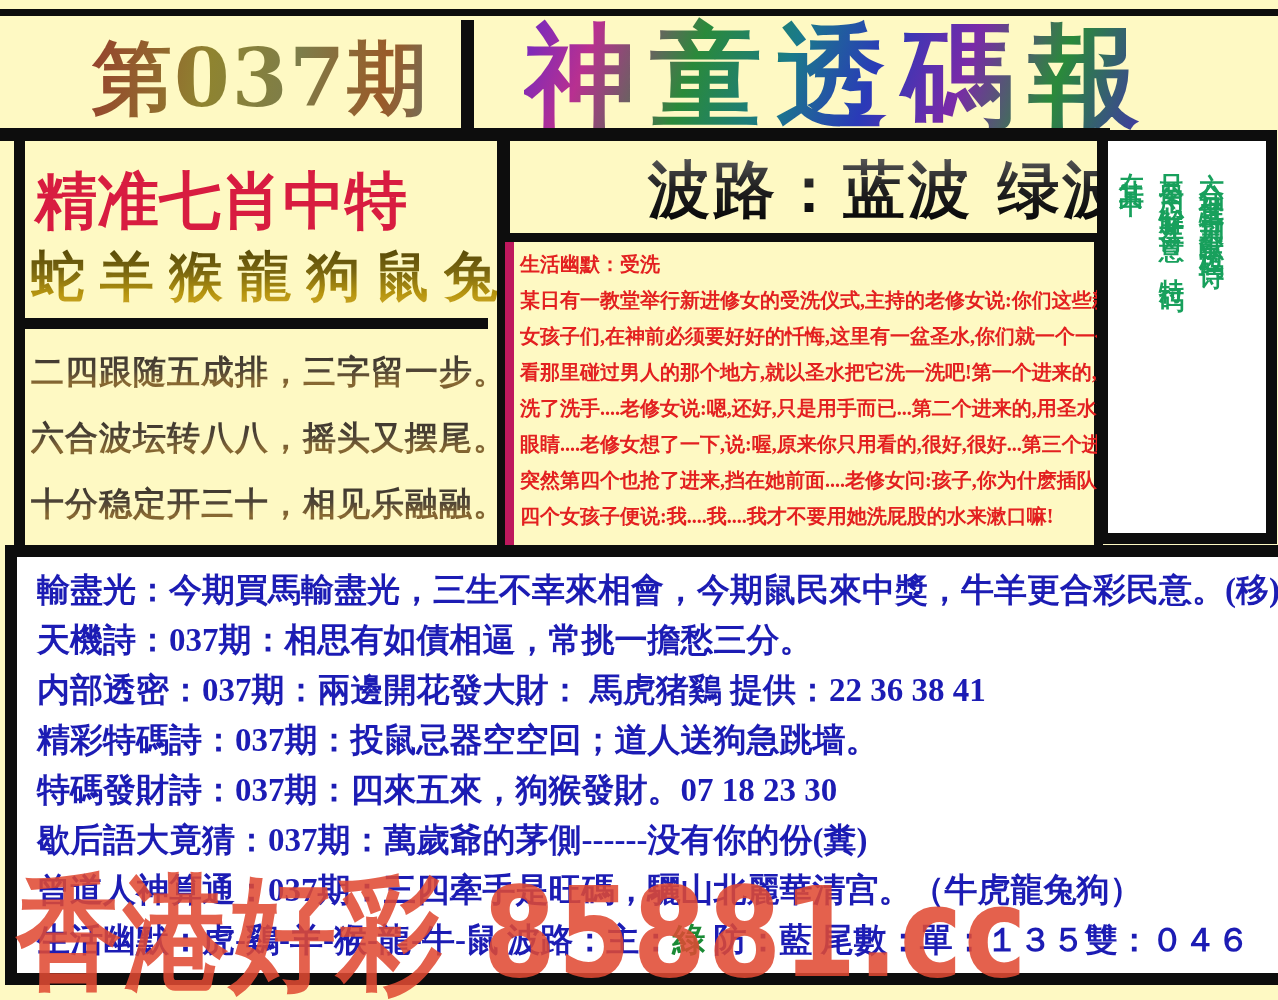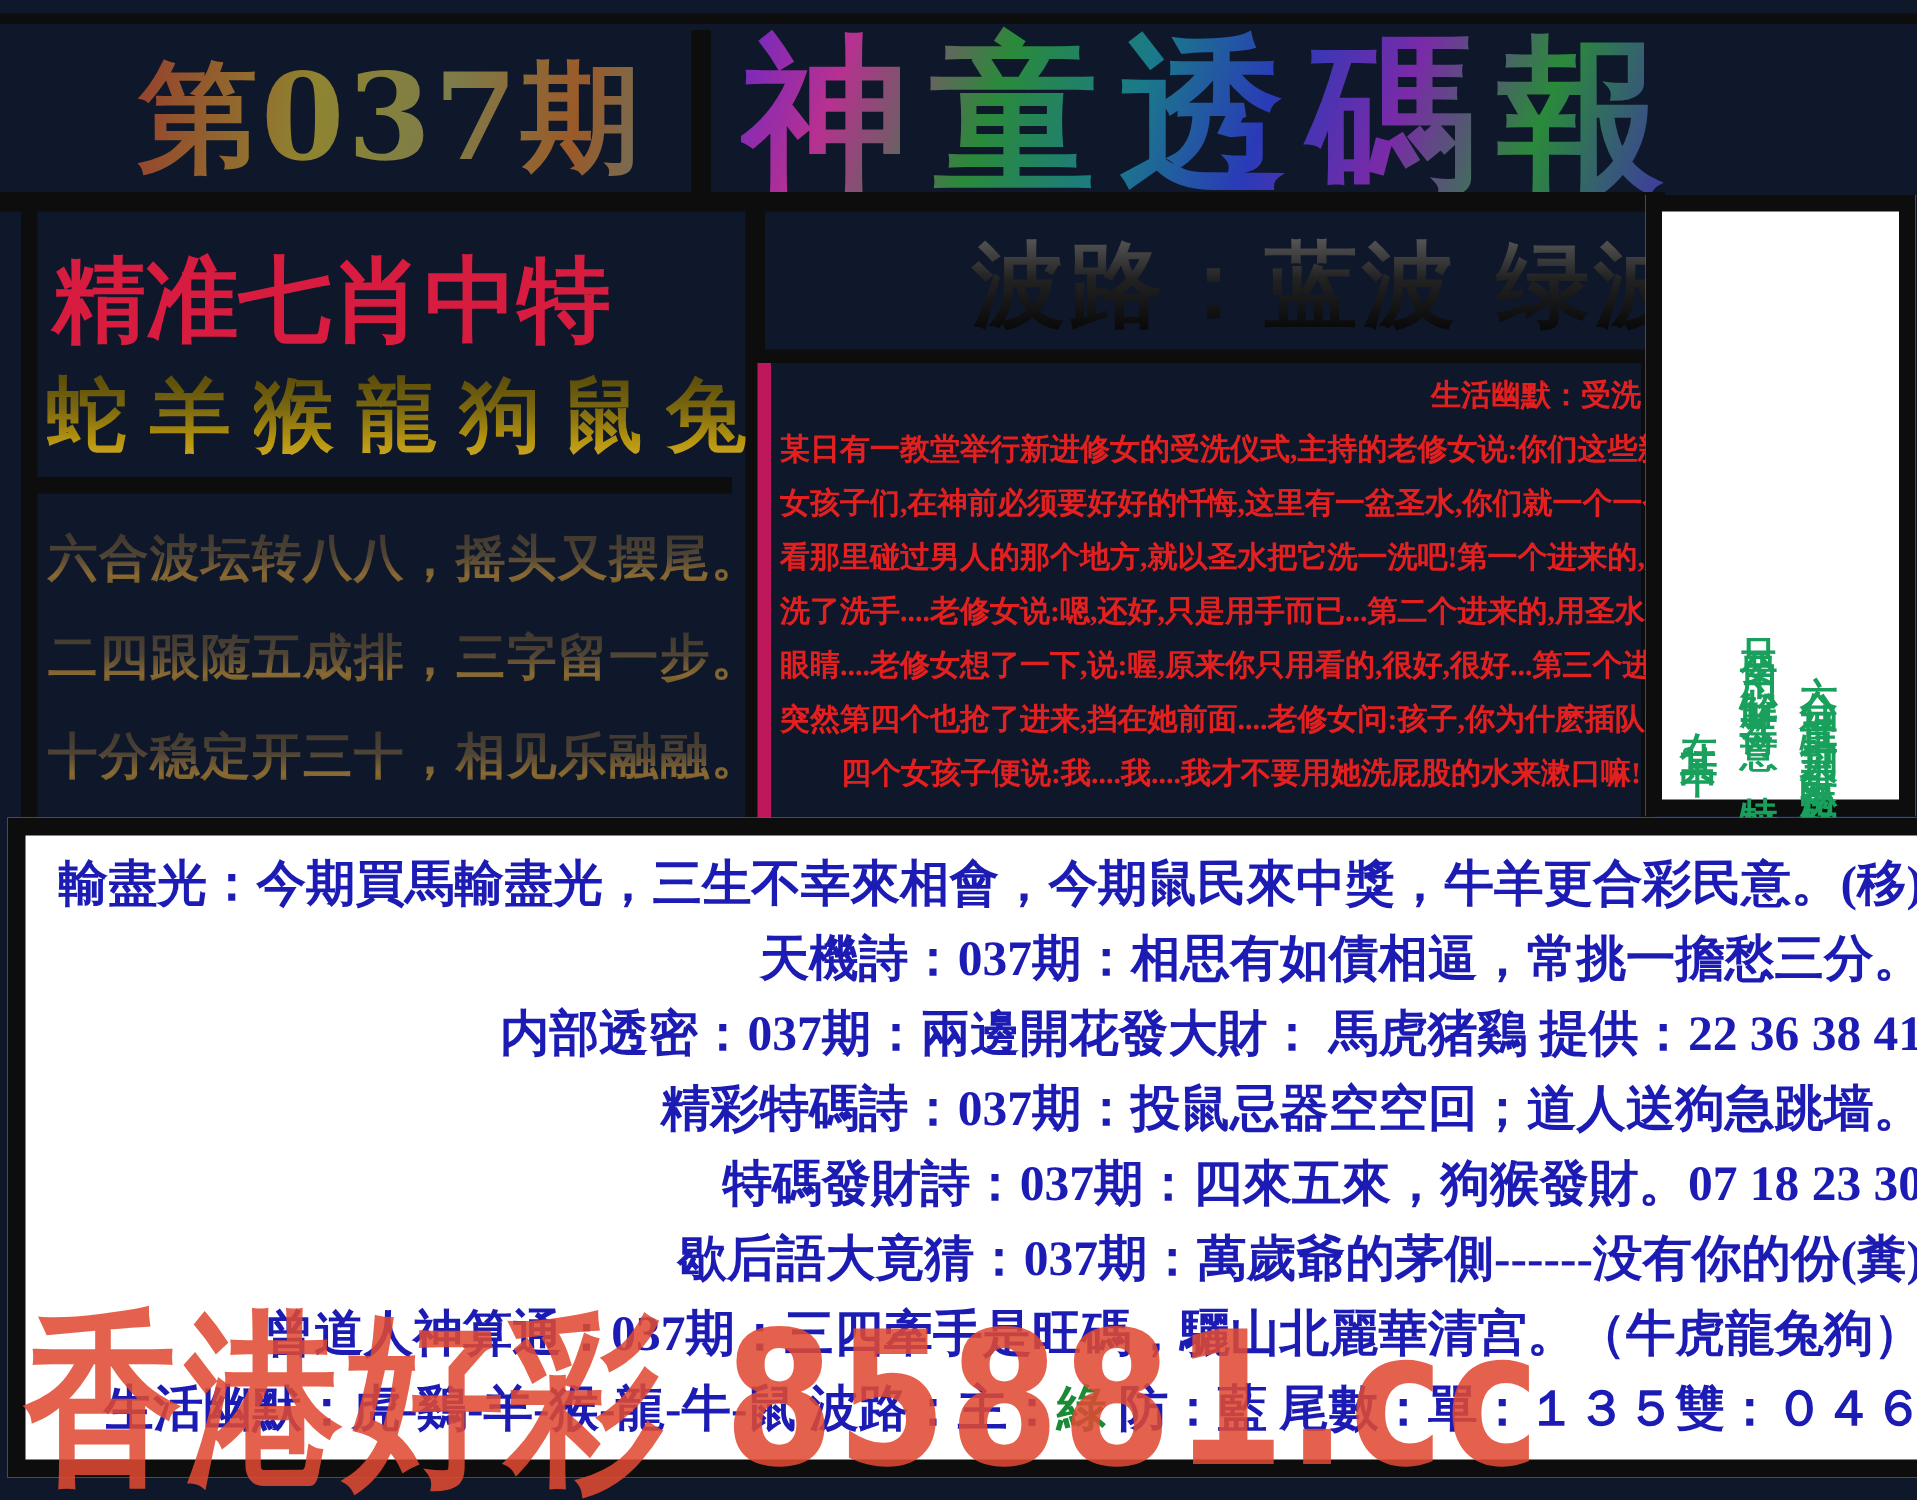--- a/index.html
+++ b/index.html
@@ -1,25 +1,25 @@
 <!DOCTYPE html>
 <html><head>
 <meta charset="utf-8">
 <style>
   html,body{margin:0;padding:0;background:#fff;}
-  .page{position:relative;width:1278px;height:1000px;background:#0f172a;overflow:hidden;
-        font-family:"Liberation Serif", serif;text-align:right;}
+  .page{position:relative;width:1278px;height:1000px;background:#fef9c3;overflow:hidden;
+        font-family:"Liberation Serif", serif;}
   
   .topline{position:absolute;left:0;top:9px;width:1278px;height:7px;background:#0d0d0d;}
   .issue{position:absolute;left:92px;top:26px;font-size:80px;font-weight:bold;
          font-family:"DejaVu Serif", serif;letter-spacing:2px;
          background:linear-gradient(100deg,#96402c 0%,#8f8430 35%,#7d7d4a 60%,#9a5a28 85%,#70705c 100%);
          -webkit-background-clip:text;background-clip:text;color:transparent;}
   .topdiv{position:absolute;left:461px;top:20px;width:13px;height:110px;background:#0d0d0d;}
-  .masthead{position:absolute;left:494px;top:2px;font-size:112px;font-weight:bold;white-space:nowrap;
+  .masthead{position:absolute;left:524px;top:2px;font-size:112px;font-weight:bold;white-space:nowrap;
          font-family:"DejaVu Sans", sans-serif;letter-spacing:14px;
          background:linear-gradient(110deg,#6a28c8 0%,#b83090 12%,#2a8a3a 28%,#1a7a8a 42%,#2a3ab8 55%,#7a2aa8 68%,#2a8a3a 82%,#4428b8 100%);
          -webkit-background-clip:text;background-clip:text;color:transparent;}
   .hbar{position:absolute;left:0;top:128px;width:1110px;height:13px;background:#0d0d0d;}
   
   .leftpanel{position:absolute;left:14px;top:141px;width:483px;height:404px;border-left:11px solid #0d0d0d;}
   .headline{display:flex;justify-content:space-between;padding:26px 8px 0 10px;
          font-size:62px;font-weight:bold;color:#d81c40;line-height:1.1;}
   .zodiacs{display:flex;justify-content:space-between;padding:14px 10px 0 6px;
          font-size:54px;font-weight:bold;font-family:"DejaVu Sans", sans-serif;line-height:1.05;}
@@ -80,22 +80,22 @@
     <div class="zodiacs">
       <span>蛇</span>
       <span>羊</span>
       <span>猴</span>
       <span>龍</span>
       <span>狗</span>
       <span>鼠</span>
       <span>兔</span>
     </div>
     <div class="zline"></div>
+    <div class="verse">二四跟随五成排，三字留一步。</div>
     <div class="verse">六合波坛转八八，摇头又摆尾。</div>
-    <div class="verse">二四跟随五成排，三字留一步。</div>
     <div class="verse">十分稳定开三十，相见乐融融。</div>
   </div>
 
   <div class="middiv"></div>
   <div class="waveheader">
     <span class="mir">必</span><span class="mir">中</span><span>波路：蓝波 绿波</span>
   </div>
   <div class="tornline"></div>
   <div class="humorbox">
     <div class="humorline">生活幽默：受洗</div>

